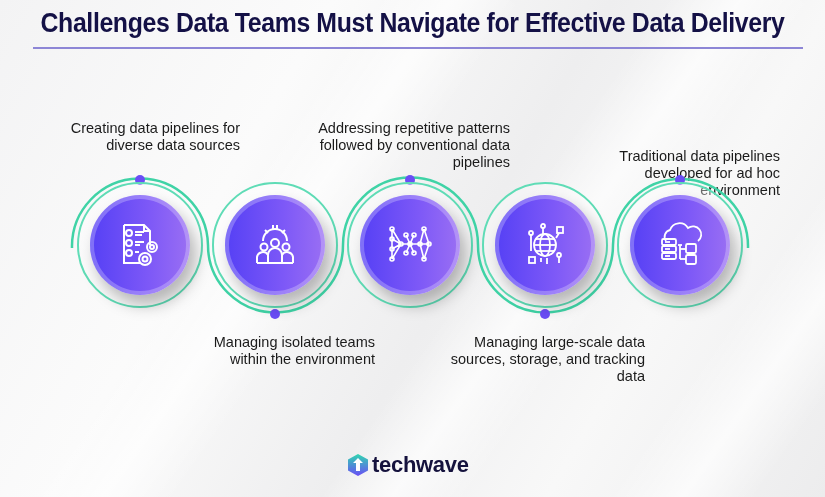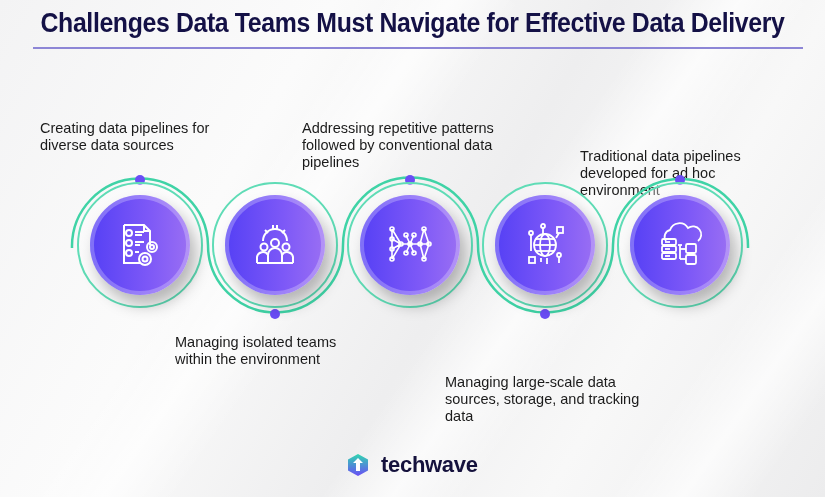--- a/index.html
+++ b/index.html
@@ -18,58 +18,58 @@
     position: absolute; left: 0; top: 8px; width: 825px;
     text-align: center; font-size: 27px; font-weight: bold;
     color: #141146; letter-spacing: -0.4px;
     transform: scaleX(0.92);
   }
   .title-rule {
     position: absolute; left: 33px; top: 47px; width: 770px; height: 2px;
     background: #8d86d6;
   }
   .label {
-    position: absolute; width: 200px; text-align: left;
+    position: absolute; width: 200px; text-align: right;
     font-size: 14.5px; line-height: 17px; color: #1b1b1b;
   }
   svg.wave { position: absolute; left: 0; top: 0; }
   .node {
     position: absolute; width: 126px; height: 126px; border-radius: 50%;
   }
   .ring {
     position: absolute; inset: 0; border-radius: 50%;
     border: 2px solid #5fdcb6;
     background: rgba(255,255,255,0.35);
   }
   .disc {
     position: absolute; left: 13px; top: 13px; width: 100px; height: 100px; border-radius: 50%;
     background: linear-gradient(90deg, #5540f5 0%, #7e59f7 60%, #9a6ff3 100%);
     box-shadow: 6px 10px 16px rgba(0,0,0,0.28), inset 0 0 0 4px rgba(255,255,255,0.25);
     display: flex; align-items: center; justify-content: center;
   }
   .disc svg { width: 52px; height: 52px; }
   .logo {
-    position: absolute; left: 347px; top: 452px; display: flex; align-items: center; gap: 12px;
+    position: absolute; left: 347px; top: 452px; display: flex; align-items: center; gap: 3px;
   }
   .logo-text { font-size: 22px; font-weight: bold; color: #15123d; letter-spacing: -0.3px; }
 </style>
 </head>
 <body>
 
 <div class="bg-stripe" style="left:180px;"></div>
 <div class="bg-stripe" style="left:470px;"></div>
 <div class="bg-stripe" style="left:760px;"></div>
 
 <h1 class="title">Challenges Data Teams Must Navigate for Effective Data Delivery</h1>
 <div class="title-rule"></div>
 
 <div class="label" style="left:40px; top:120px;">Creating data pipelines for diverse data sources</div>
 <div class="label" style="left:175px; top:334px;">Managing isolated teams within the environment</div>
-<div class="label" style="left:302px; top:120px;">Addressing repetitive patterns followed by conventional data pipelines</div>
-<div class="label" style="left:445px; top:334px;margin-top:40px;">Managing large-scale data sources, storage, and tracking data</div>
+<div class="label" style="left:310px; top:120px;">Addressing repetitive patterns followed by conventional data pipelines</div>
+<div class="label" style="left:445px; top:334px;">Managing large-scale data sources, storage, and tracking data</div>
 <div class="label" style="left:580px; top:120px;margin-top:28px;">Traditional data pipelines developed for ad hoc environment</div>
 
 <svg class="wave" width="825" height="497">
   <path d="M 72 248 A 68 68 0 0 1 208 245 A 67.5 67.5 0 0 0 343 245 A 67.5 67.5 0 0 1 478 245 A 67.5 67.5 0 0 0 613 245 A 67.5 67.5 0 0 1 748 248" fill="none" stroke="#3fd3a6" stroke-width="2.5"></path>
   <circle cx="140" cy="180" r="5" fill="#6a4df6"></circle>
   <circle cx="275" cy="314" r="5" fill="#6a4df6"></circle>
   <circle cx="410" cy="180" r="5" fill="#6a4df6"></circle>
   <circle cx="545" cy="314" r="5" fill="#6a4df6"></circle>
   <circle cx="680" cy="180" r="5" fill="#6a4df6"></circle>
 </svg>

